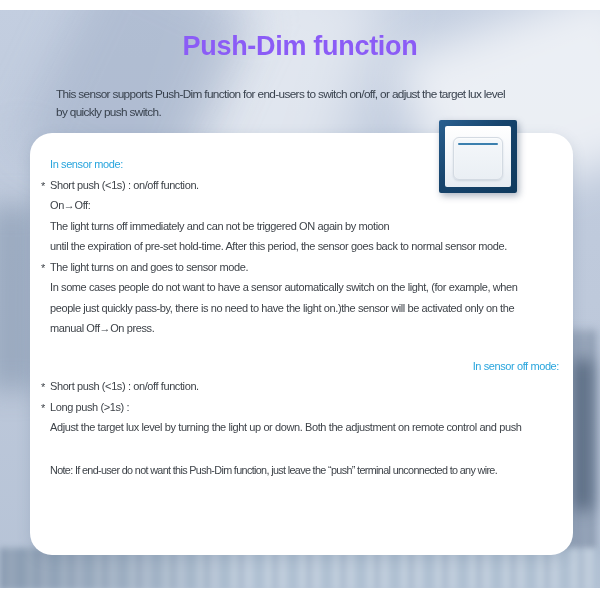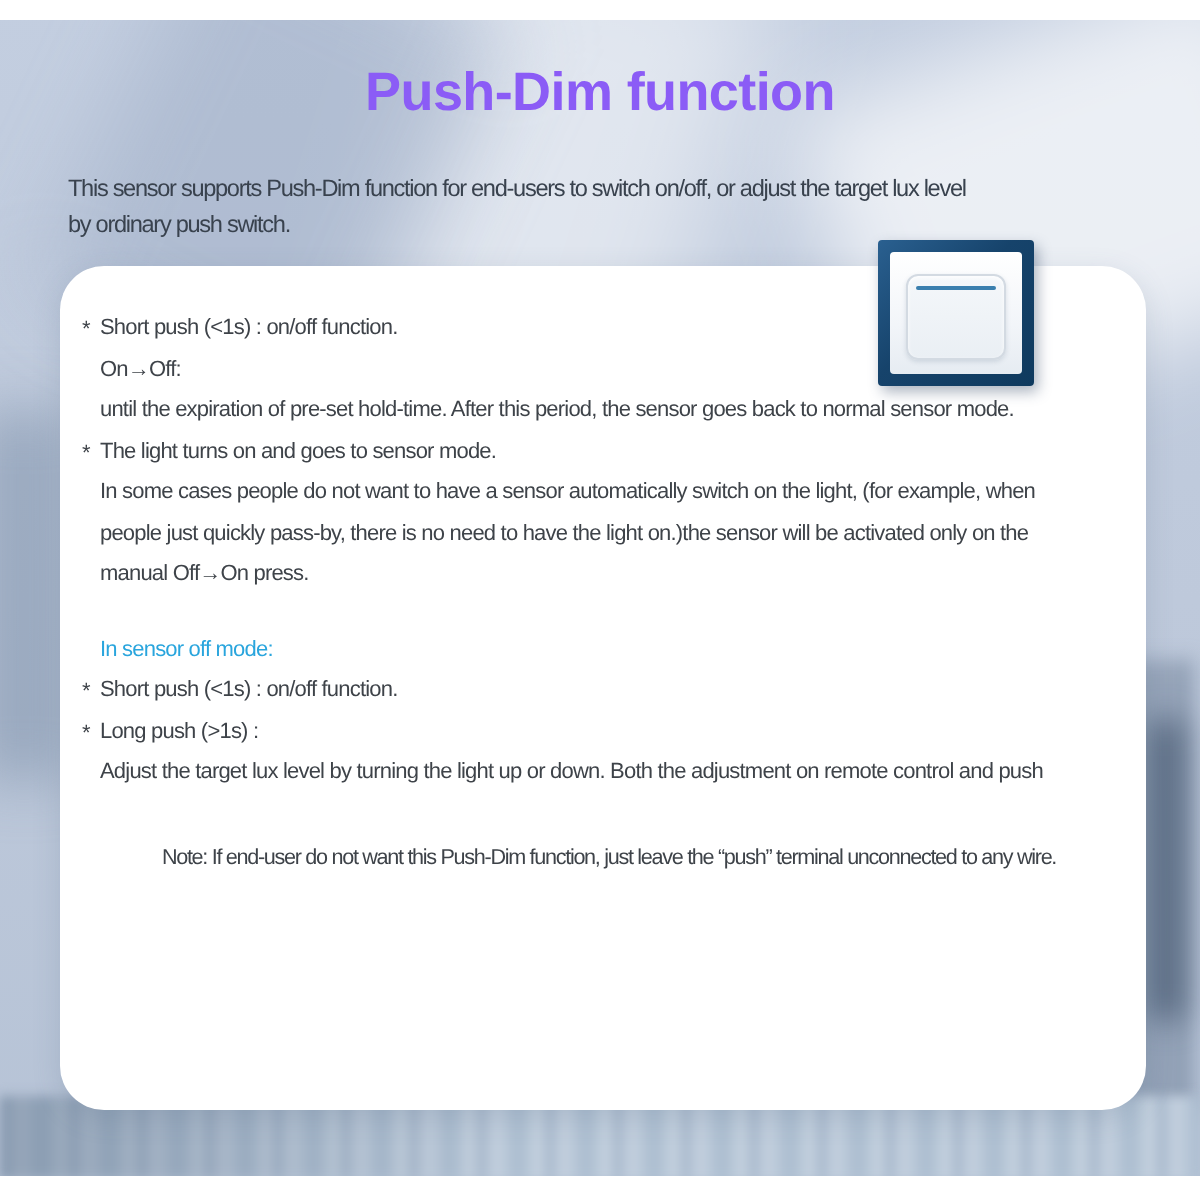--- a/index.html
+++ b/index.html
@@ -29,35 +29,35 @@
       linear-gradient(90deg, rgba(92,112,138,.45) 0%, rgba(200,210,225,0) 42%),
       repeating-linear-gradient(90deg, #9fb1c6 0px, #c6d2e0 10px, #a9bbce 21px, #cdd8e4 34px);
     filter:blur(3px); }
   .strip { position:absolute; left:0; width:600px; background:#fff; z-index:2; }
   .strip-top { top:0; height:10px; }
   .strip-bottom { top:588px; height:12px; }
 
   
   .page-title { position:absolute; z-index:3; left:0; top:31px; width:600px; text-align:center;
     font-size:27px; font-weight:700; color:#8b5cf6; letter-spacing:-0.3px; }
-  .page-subtitle { position:absolute; z-index:3; left:34px; top:85px; width:545px;
+  .page-subtitle { position:absolute; z-index:3; left:56px; top:85px; width:545px;
     font-size:11.8px; line-height:18px; color:#39424e; letter-spacing:-0.65px; white-space:nowrap; }
 
   
   .card { position:absolute; z-index:3; left:30px; top:133px; width:543px; height:422px;
     background:#ffffff; border-radius:22px; box-shadow:0 4px 14px rgba(80,100,130,.18); }
   .card-body { padding:21px 14px 0 20px; font-size:11px; line-height:20.5px; color:#3e4349;
     letter-spacing:-0.4px; white-space:nowrap; }
   .heading { color:#29a5dd; }
   .line { position:relative; }
   .bullet .marker { position:absolute; left:-9px; top:1px; color:#3e4349; }
   .gap-sm { margin-top:7px; }
-  .gap-md { margin-top:17px; }
+  .gap-md { margin-top:17px;text-align:right; }
   .gap-lg { margin-top:22px; }
-  .note { font-size:10.8px; letter-spacing:-0.65px;text-align:center; }
+  .note { font-size:10.8px; letter-spacing:-0.65px; }
 
   
   .switch { position:absolute; z-index:4; left:439px; top:120px; width:78px; height:73px;
     background:linear-gradient(135deg,#2a6090 0%,#16436b 45%,#0f3a5e 100%);
     border-radius:2px; box-shadow:2px 3px 7px rgba(50,70,100,.4); }
   .switch-plate { position:absolute; left:6px; top:6px; right:6px; bottom:6px;
     background:linear-gradient(180deg,#ffffff 0%,#f2f5f9 60%,#e6ecf2 100%); border-radius:2px; }
   .switch-button { position:absolute; left:8px; right:8px; top:11px; bottom:7px;
     background:linear-gradient(180deg,#f4f7fa,#eaeff4); border:1px solid #d3dae2; border-radius:6px;
     box-shadow:inset 0 1px 2px rgba(255,255,255,.9), 0 1px 2px rgba(120,140,160,.25); }
@@ -77,33 +77,35 @@
     <div class="shape streak-right"></div>
     <div class="shape streak-right-core"></div>
     <div class="shape band-bottom"></div>
   </div>
   <div class="strip strip-top"></div>
   <div class="strip strip-bottom"></div>
 
   <div class="page-title">Push-Dim function</div>
   <div class="page-subtitle">
     <div>This sensor supports Push-Dim function for end-users to switch on/off, or adjust the target lux level</div>
-    <div>by ordinary push switch.</div>
+    <div>by quickly push switch.</div>
   </div>
 
   <div class="card">
     <div class="card-body">
 
+      <div class="line heading">In sensor mode:</div>
 
       <div class="line bullet">
         <span class="marker">*</span>
         <span>Short push (&lt;1s) : on/off function.</span>
       </div>
 
       <div class="line">On→Off:</div>
+      <div class="line">The light turns off immediately and can not be triggered ON again by motion</div>
       <div class="line">until the expiration of pre-set hold-time. After this period, the sensor goes back to normal sensor mode.</div>
 
       <div class="line bullet">
         <span class="marker">*</span>
       </div>
 
       <div class="line">The light turns on and goes to sensor mode.</div>
       <div class="line">In some cases people do not want to have a sensor automatically switch on the light, (for example, when</div>
       <div class="line">people just quickly pass-by, there is no need to have the light on.)the sensor will be activated only on the</div>
       <div class="line">manual Off→On press.</div>

